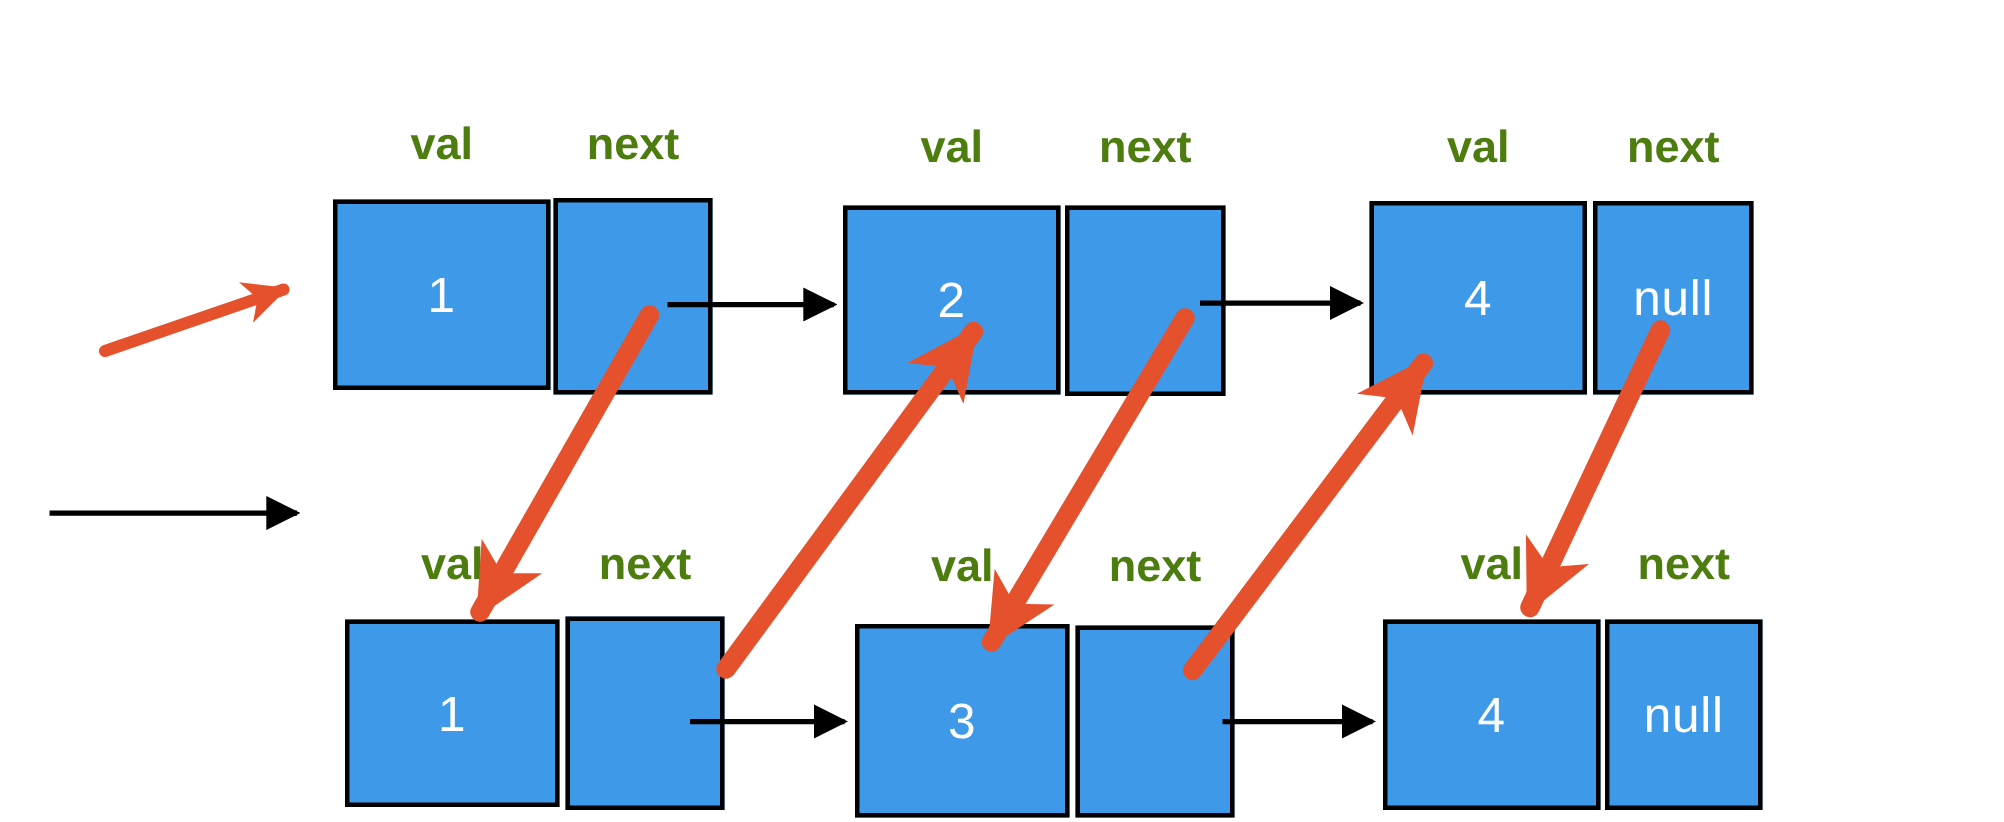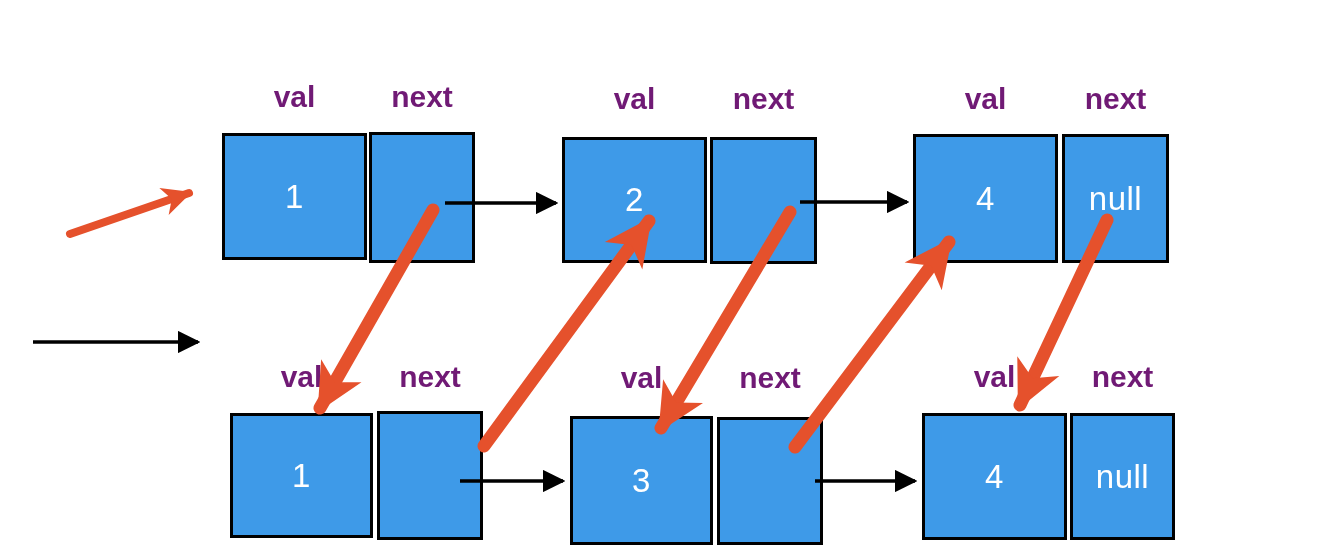--- a/index.html
+++ b/index.html
@@ -18,21 +18,21 @@
     display:flex;align-items:center;justify-content:center;
     color:#ffffff;
     font-size:33px;
     font-weight:400;
     letter-spacing:0.5px;
   }
   .flabel{
     position:absolute;
     font-weight:700;
     font-size:30px;
-    color:#701a75;
+    color:#4d7c0f;
     text-align:center;
     white-space:nowrap;
   }
   .arrow-layer{
     position:absolute;left:0;top:0;width:1336px;height:548px;
     pointer-events:none;
   }
 </style>
 </head>
 <body>

